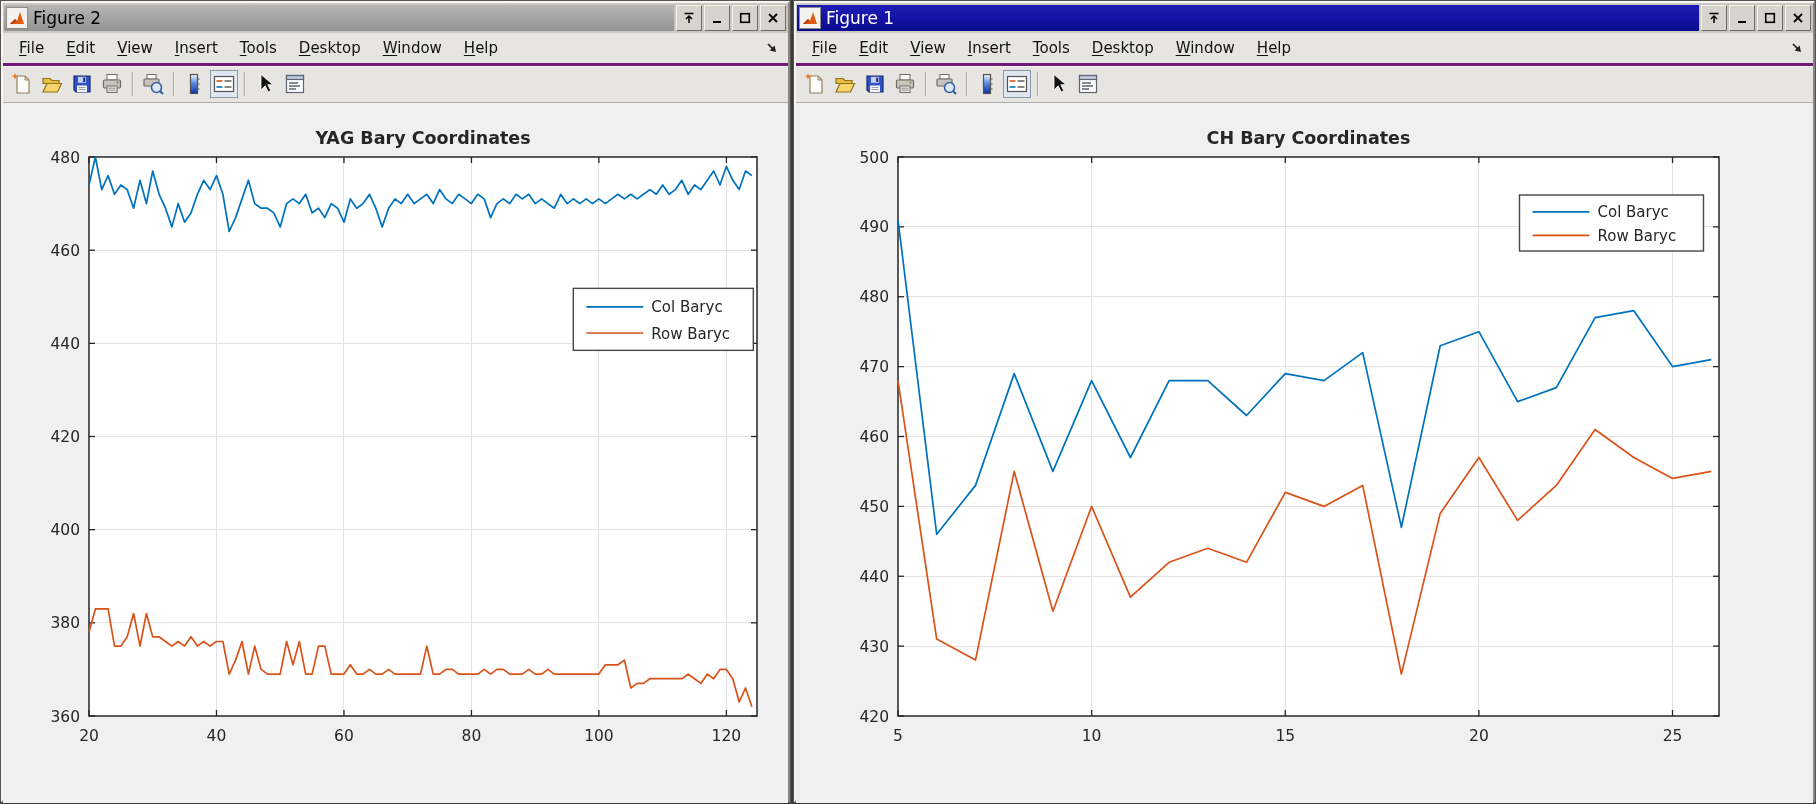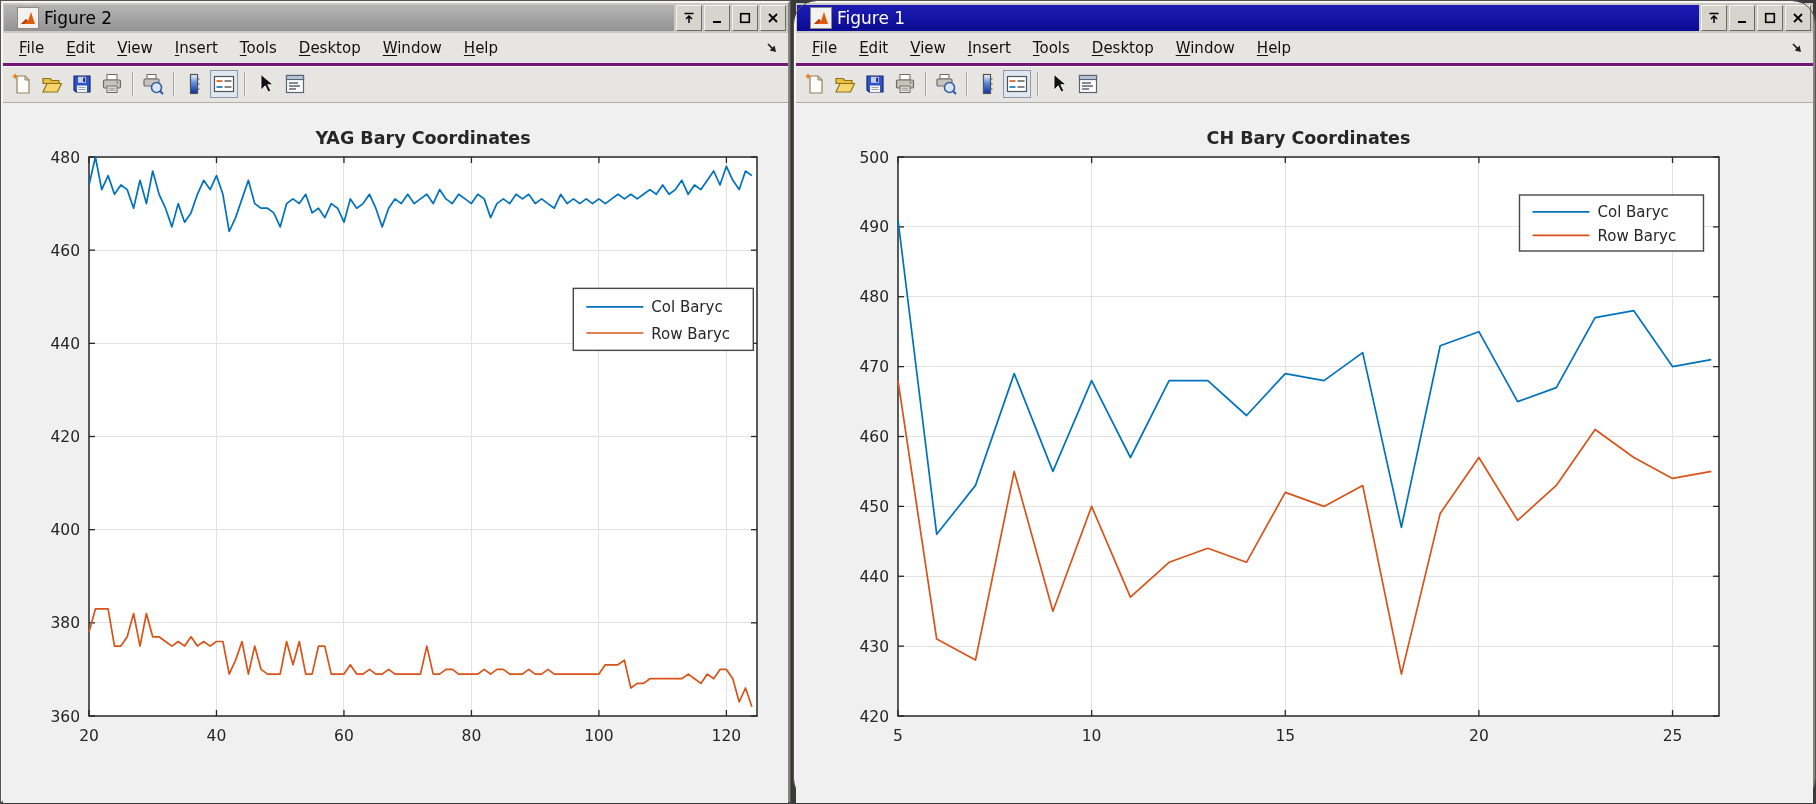--- a/index.html
+++ b/index.html
@@ -10,28 +10,28 @@
     -webkit-font-smoothing:antialiased;
   }
   .window{
     position:absolute;top:1px;height:801px;box-sizing:border-box;
     background:#e7e5e1;
     border:2px solid;
     border-color:#f6f5f3 #87857f #87857f #f6f5f3;
     outline:1px solid #55534f;
   }
   #win0{left:1px;width:789px;}
-  #win1{left:794px;width:1021px;border-radius:23px;}
+  #win1{left:794px;width:1021px;}
 
   .titlebar{
     height:30px;background:#cbc8c3;display:flex;align-items:center;
     padding:1px 2px 1px 1px;gap:2px;box-sizing:border-box;
   }
   .title-area{
-    flex:1;height:26px;display:flex;align-items:center;padding:0 13px;gap:5px;
+    flex:1;height:26px;display:flex;align-items:center;padding:0 2px;gap:5px;
   }
   .title-area.active{background:linear-gradient(#1d1db6,#0a0a90);color:#ffffff;}
   .title-area.inactive{background:linear-gradient(#b5b5b5,#949494);color:#000000;}
   .app-icon{
     width:22px;height:22px;background:#f4f2ee;border:1px solid #8d8b86;
     box-sizing:border-box;display:flex;align-items:center;justify-content:center;
   }
   .title-text{font-size:17px;line-height:26px;white-space:nowrap;}
   .tb-btn{
     width:26px;height:26px;box-sizing:border-box;background:#d7d4ce;

